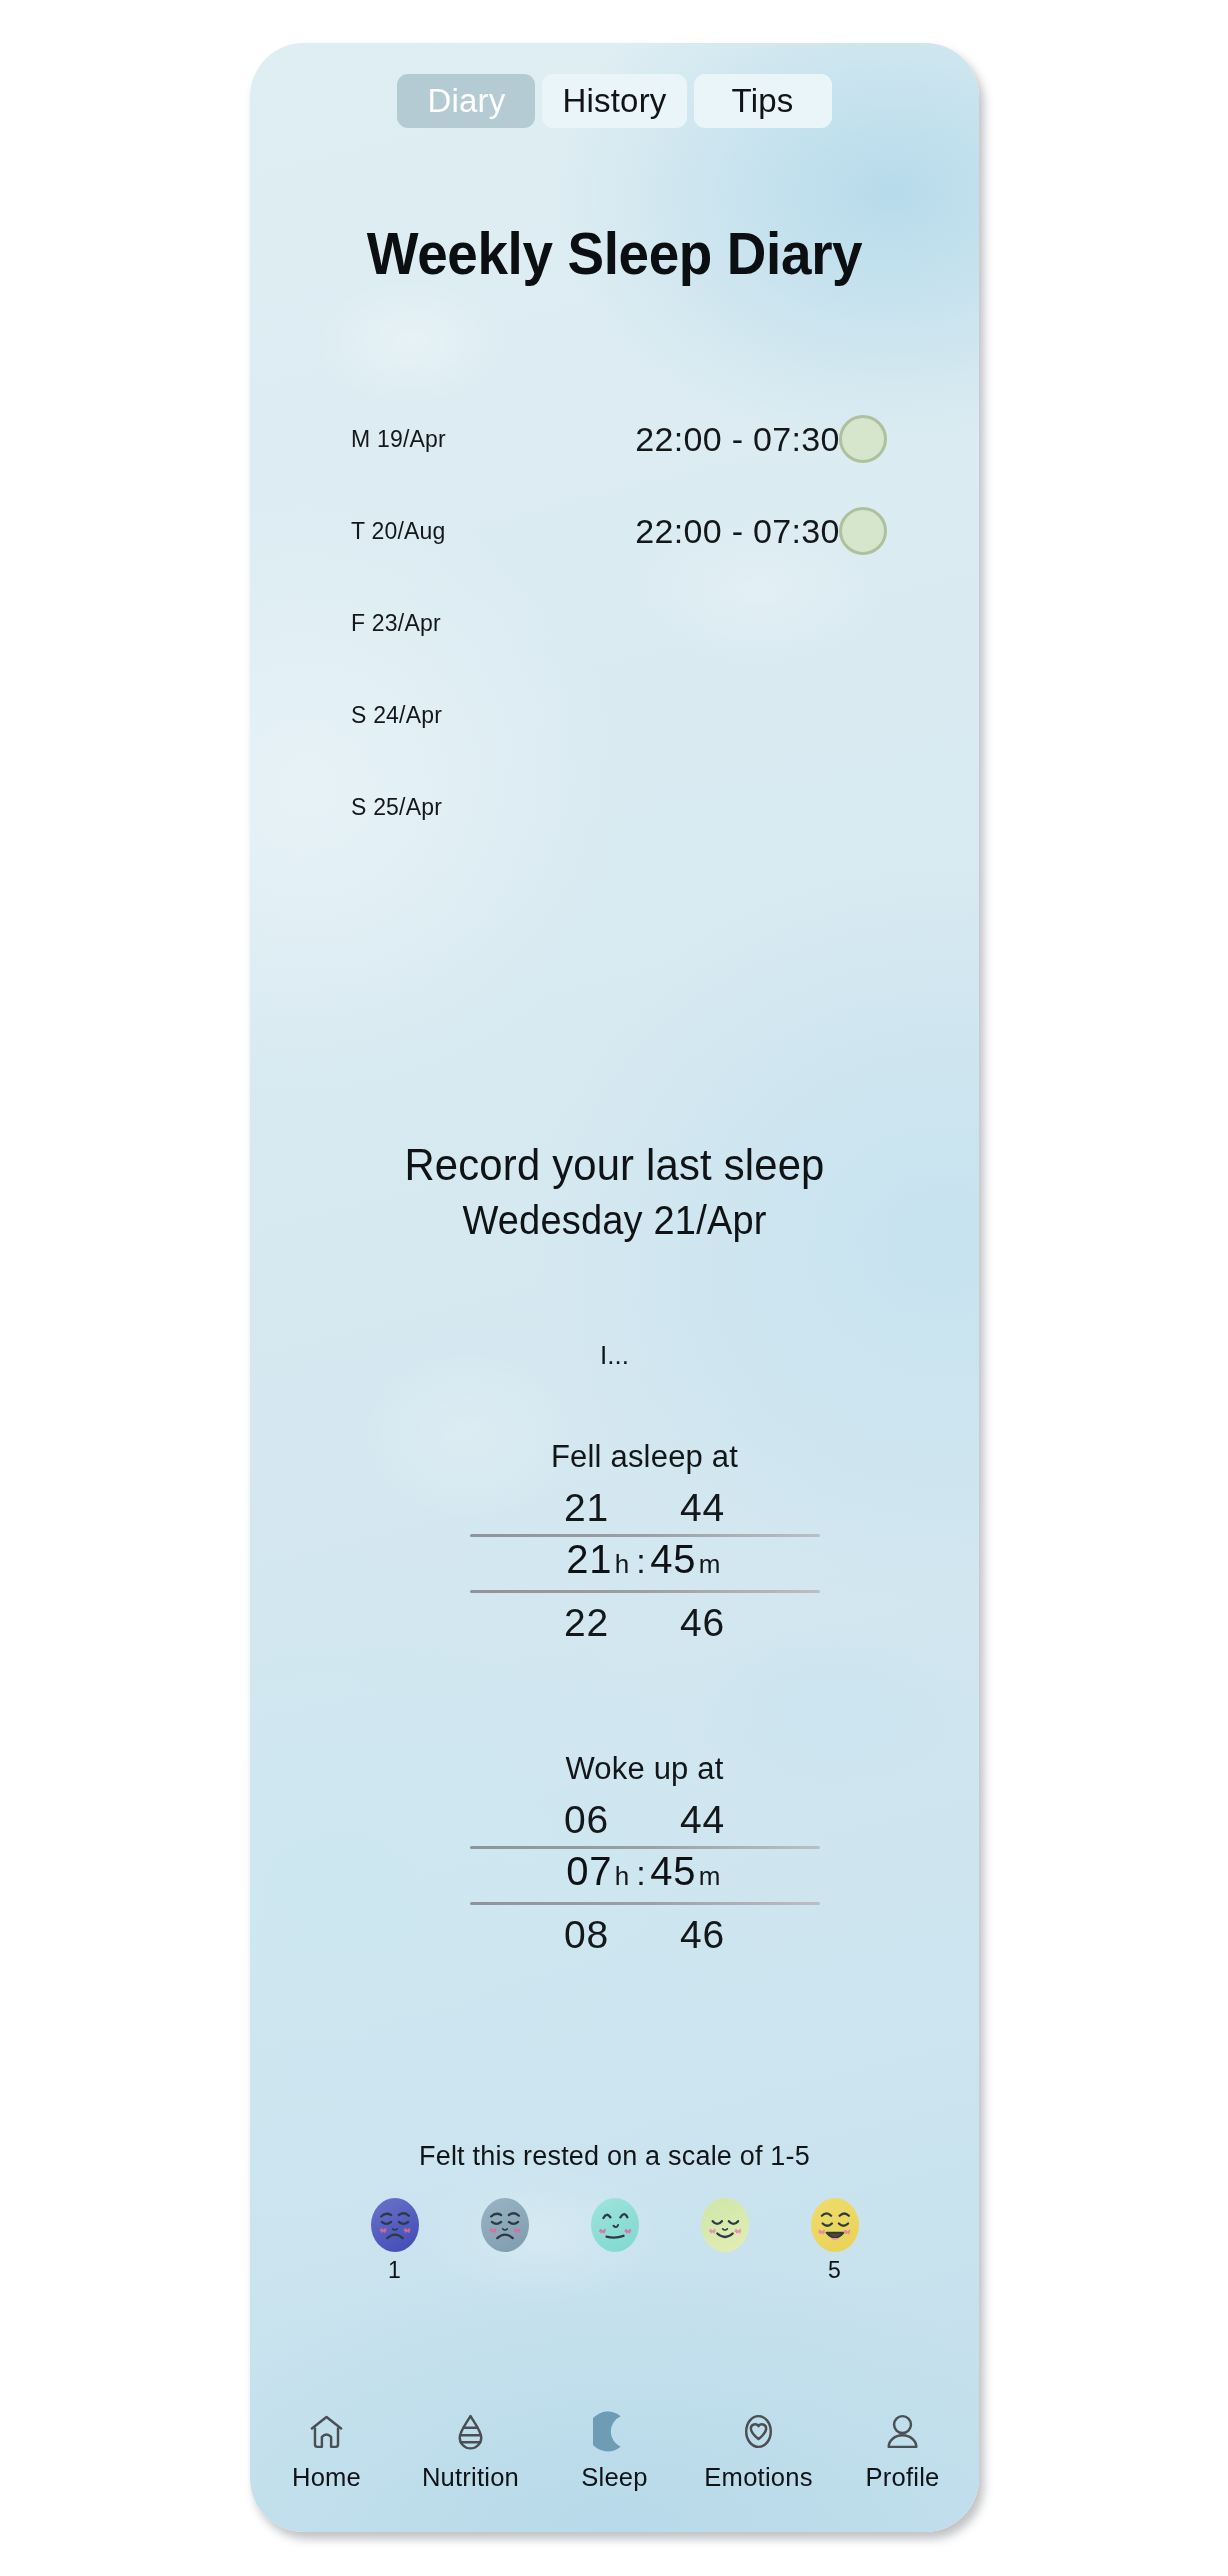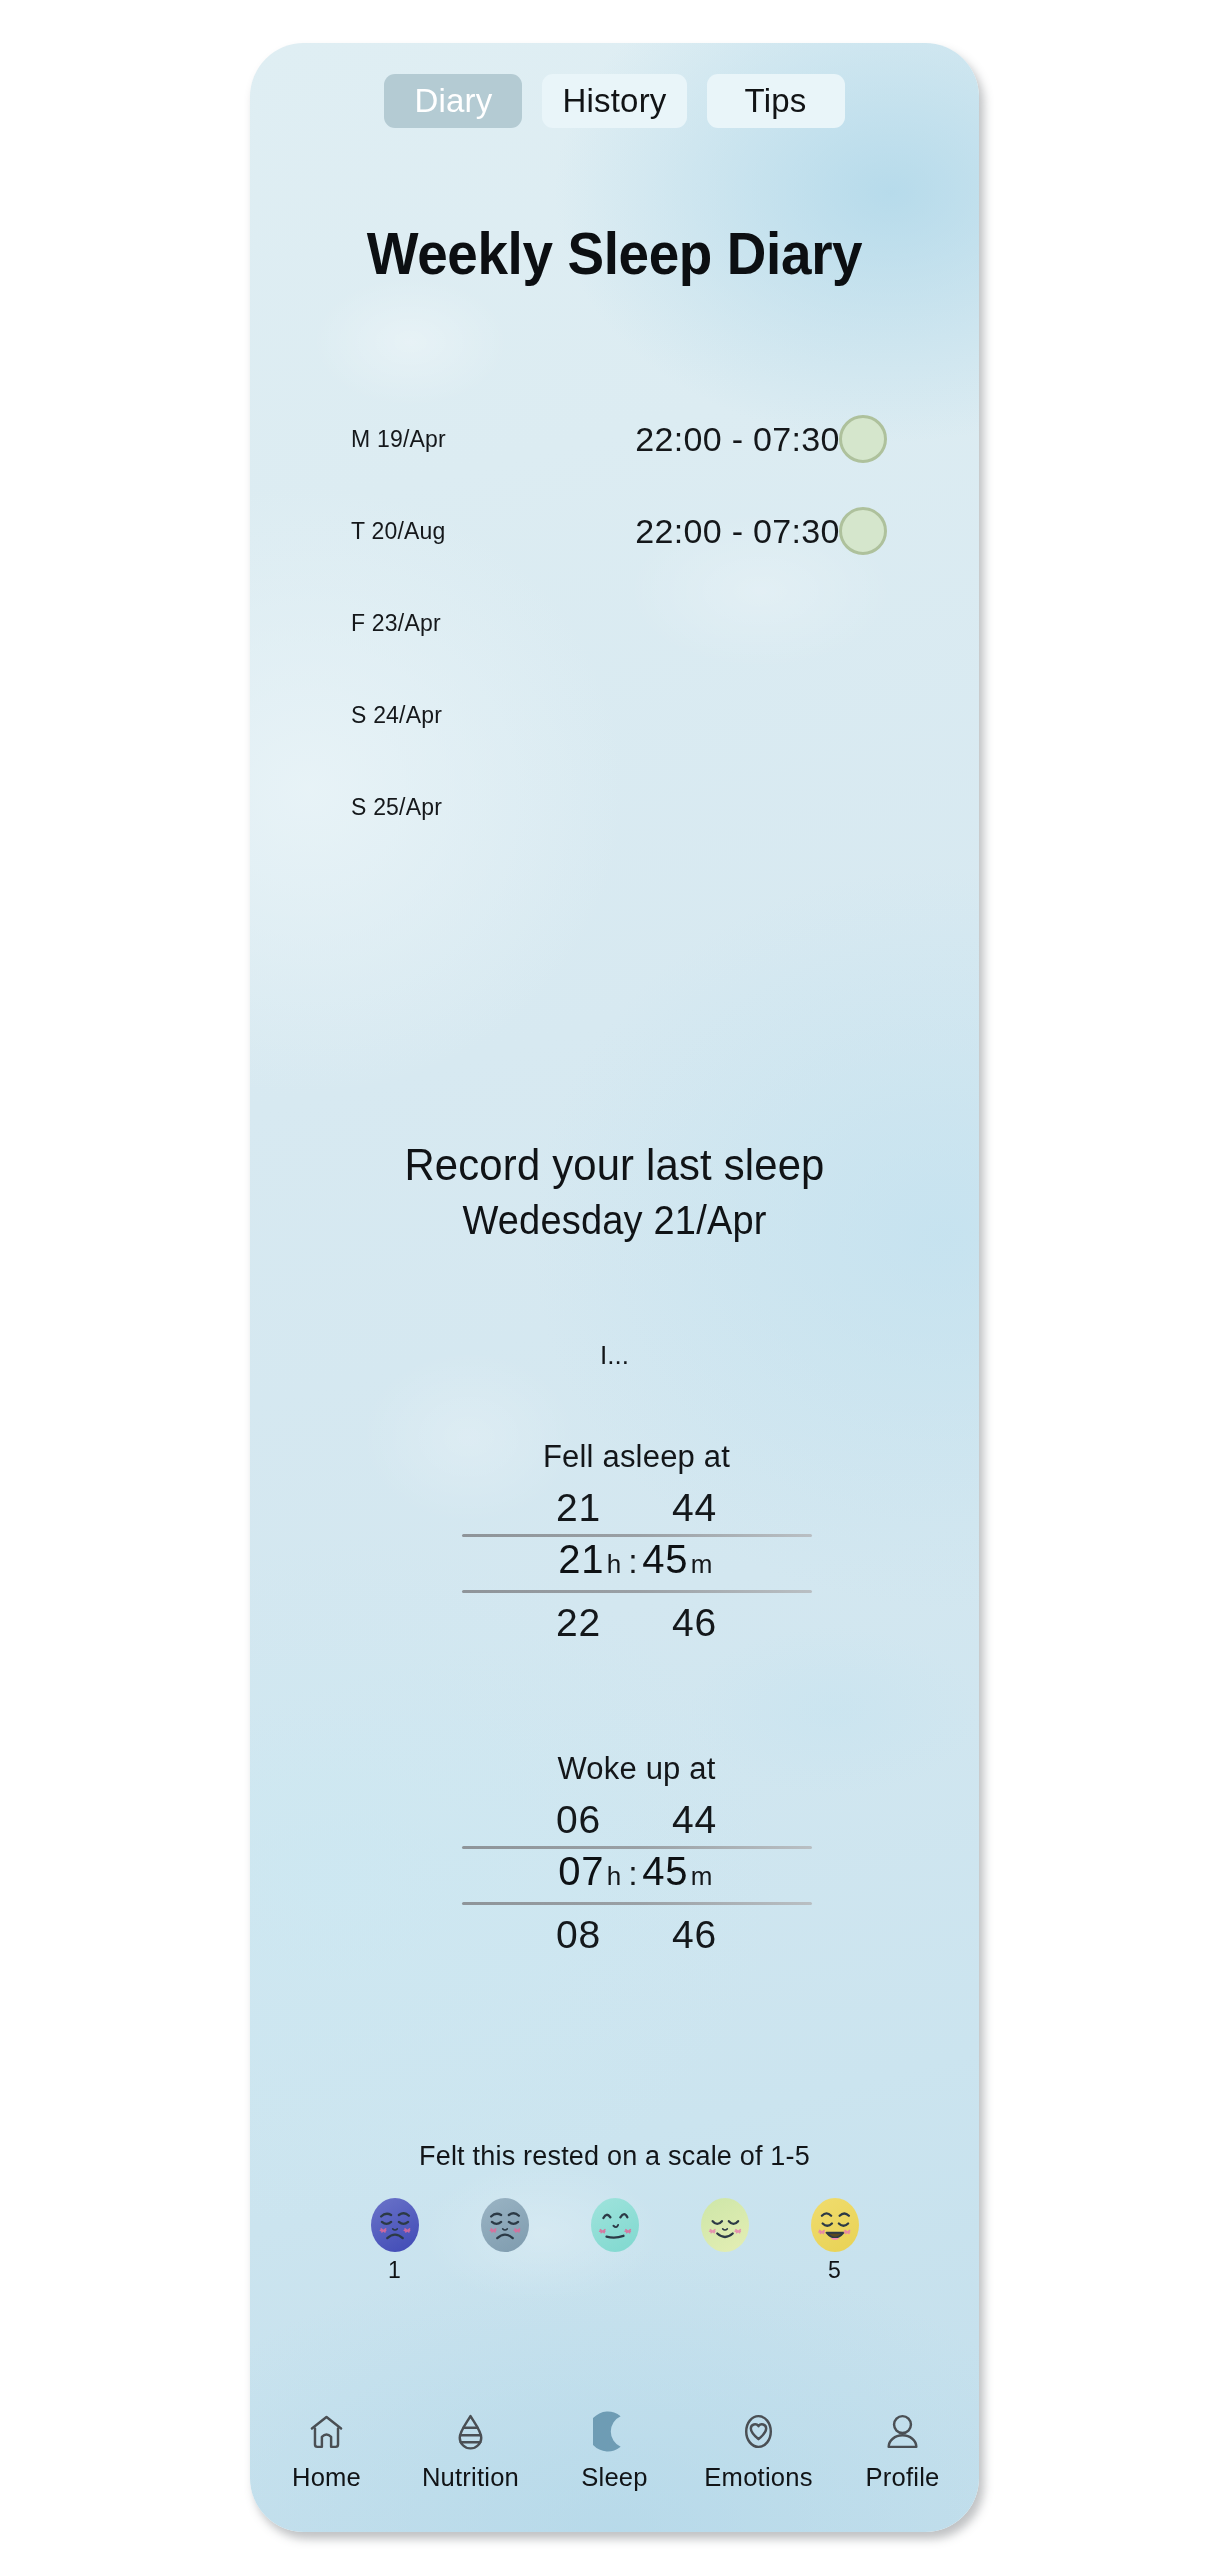--- a/index.html
+++ b/index.html
@@ -60,21 +60,21 @@
   }
 
   
   .tabs {
     position: absolute;
     top: 31px;
     left: 0;
     width: 100%;
     display: flex;
     justify-content: center;
-    gap: 20px;
+    gap: 7px;
   }
   .tab {
     height: 54px;
     min-width: 138px;
     padding: 0 20px;
     border-radius: 11px;
     display: flex;
     align-items: center;
     justify-content: center;
     font-size: 33px;
@@ -181,21 +181,21 @@
     top: 1297px;
     left: 0;
     width: 100%;
     text-align: center;
     font-size: 26px;
     color: #121518;
     font-family: "Liberation Sans Narrow", "Liberation Sans", sans-serif;
   }
 
   
-  .picker-block { position: absolute; left: 0; width: 100%; padding-left: 44px; }
+  .picker-block { position: absolute; left: 8px; width: 100%; padding-left: 44px; }
   .picker-title {
     text-align: center;
     font-size: 31px;
     color: #131619;
     font-family: "Liberation Sans Narrow", "Liberation Sans", sans-serif;
     letter-spacing: 0.2px;
     margin-bottom: 11px;
   }
   .picker-wheel {
     position: relative;

